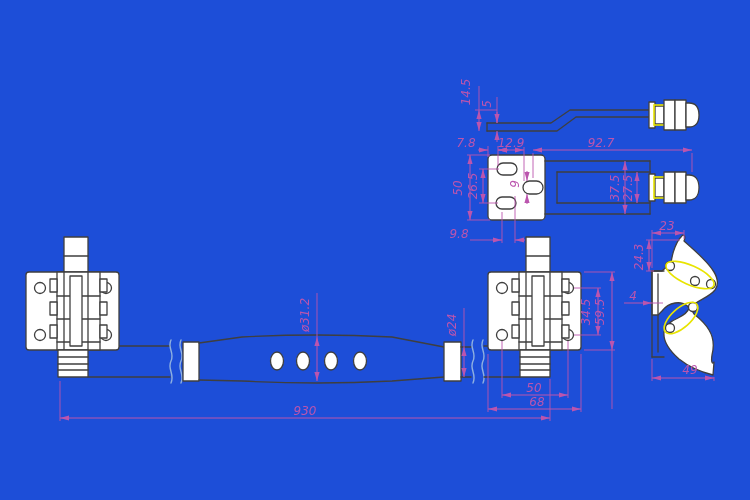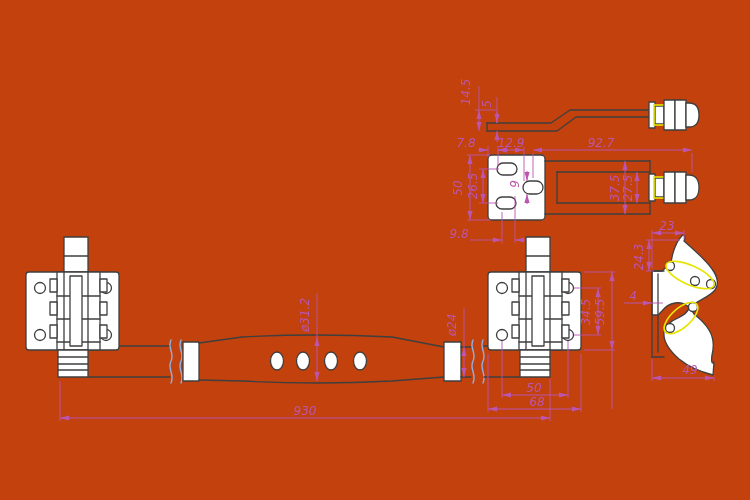--- a/index.html
+++ b/index.html
@@ -1,16 +1,16 @@
 <!DOCTYPE html>
 <html style="--line: #3f3f3f; --dimension: #bb55ae; --break: #8fb0e0; --highlight: #e8e400; --thread: #e8963c;"><head>
 <meta charset="utf-8">
 <style>
   html,body{margin:0;padding:0;background:#fff;}
-  .canvas{width:750px;height:500px;background:#c2410c;position:relative;overflow:hidden;}
+  .canvas{width:750px;height:500px;background:#1d4ed8;position:relative;overflow:hidden;}
   svg{display:block;}
   .part{stroke:var(--line);stroke-width:1.3;fill:none;stroke-linejoin:round;stroke-linecap:round;}
   .part-f{stroke:var(--line);stroke-width:1.3;fill:#fff;stroke-linejoin:round;}
   .diml{stroke:var(--dimension);stroke-width:1;fill:none;marker-start:url(#arw);marker-end:url(#arw);}
   .dima{stroke:var(--dimension);stroke-width:1;fill:none;marker-end:url(#arw);}
   .dime{stroke:var(--dimension);stroke-width:.9;fill:none;}
   .dimt{fill:var(--dimension);font:italic 12px "DejaVu Sans",sans-serif;}
   .brk{stroke:var(--break);stroke-width:1.4;fill:none;stroke-linecap:round;}
   .hl{stroke:var(--highlight);stroke-width:1.6;fill:none;}
   .thr{stroke:var(--thread);stroke-width:1.2;fill:none;}

